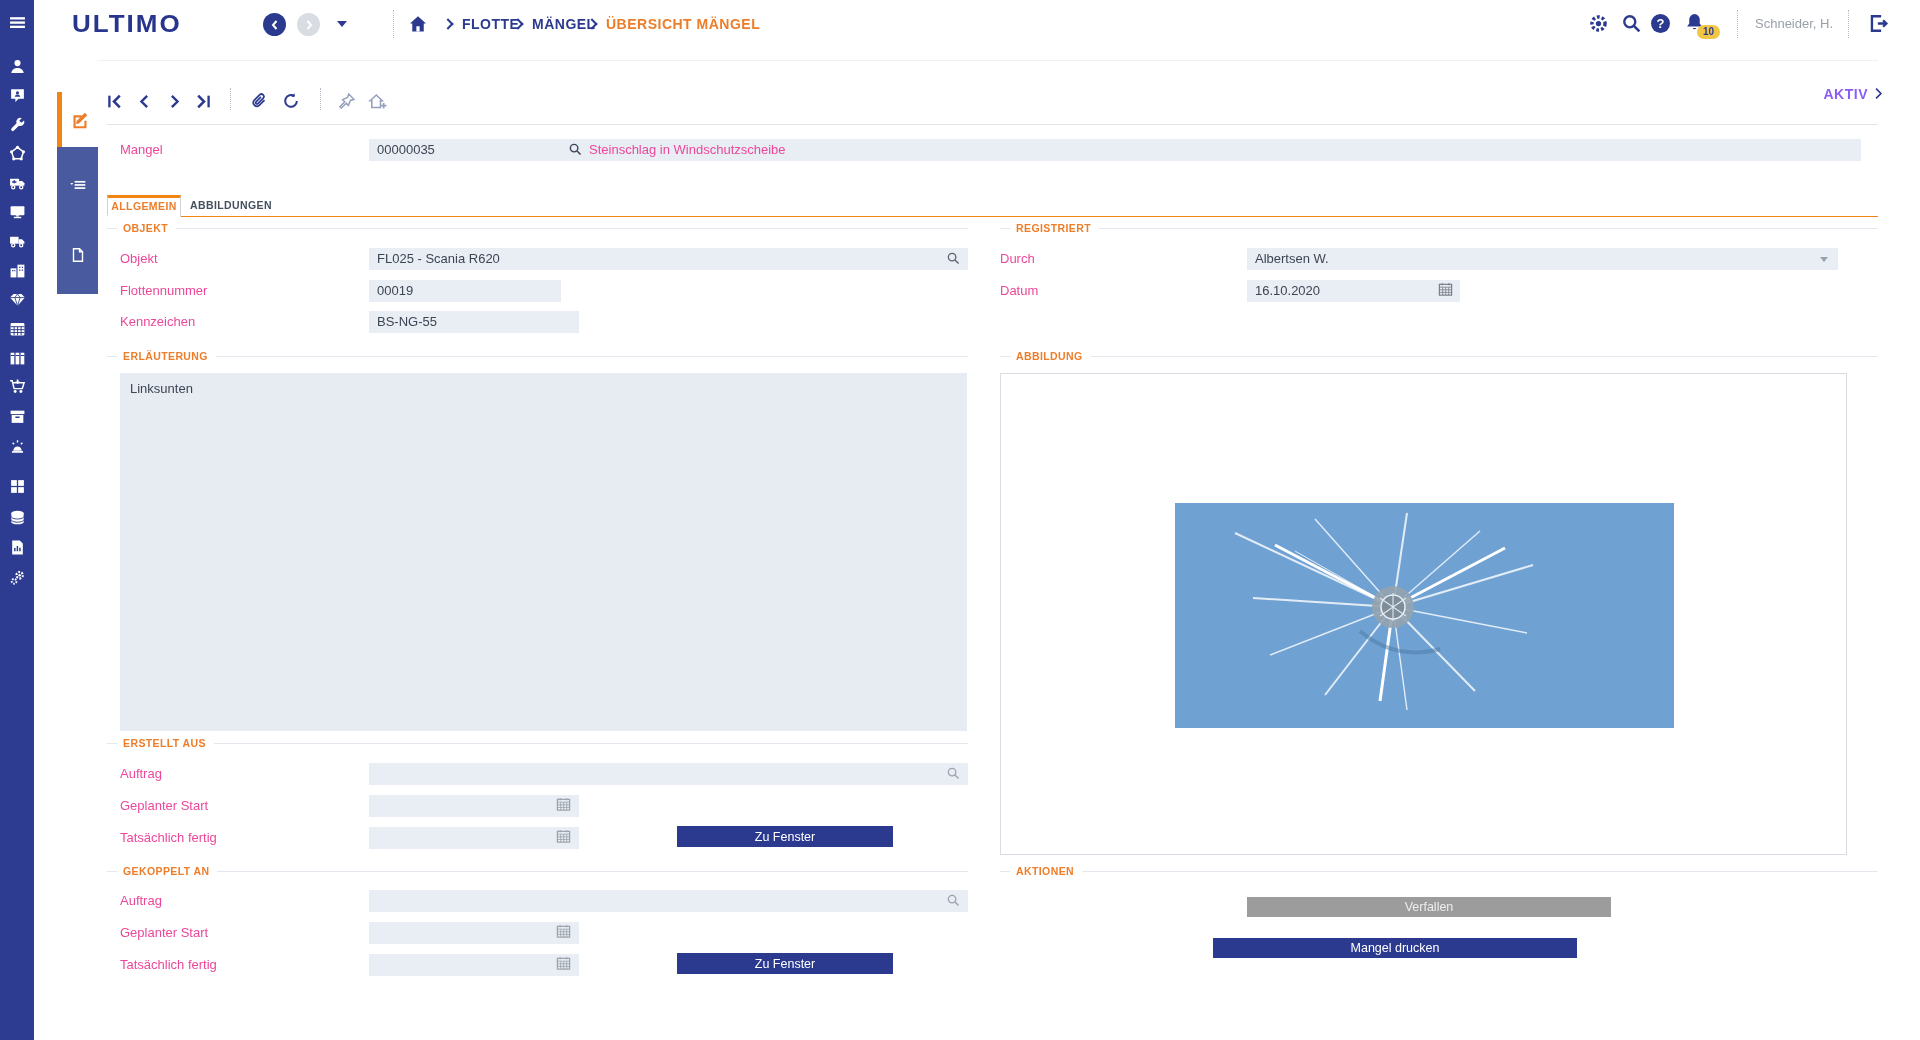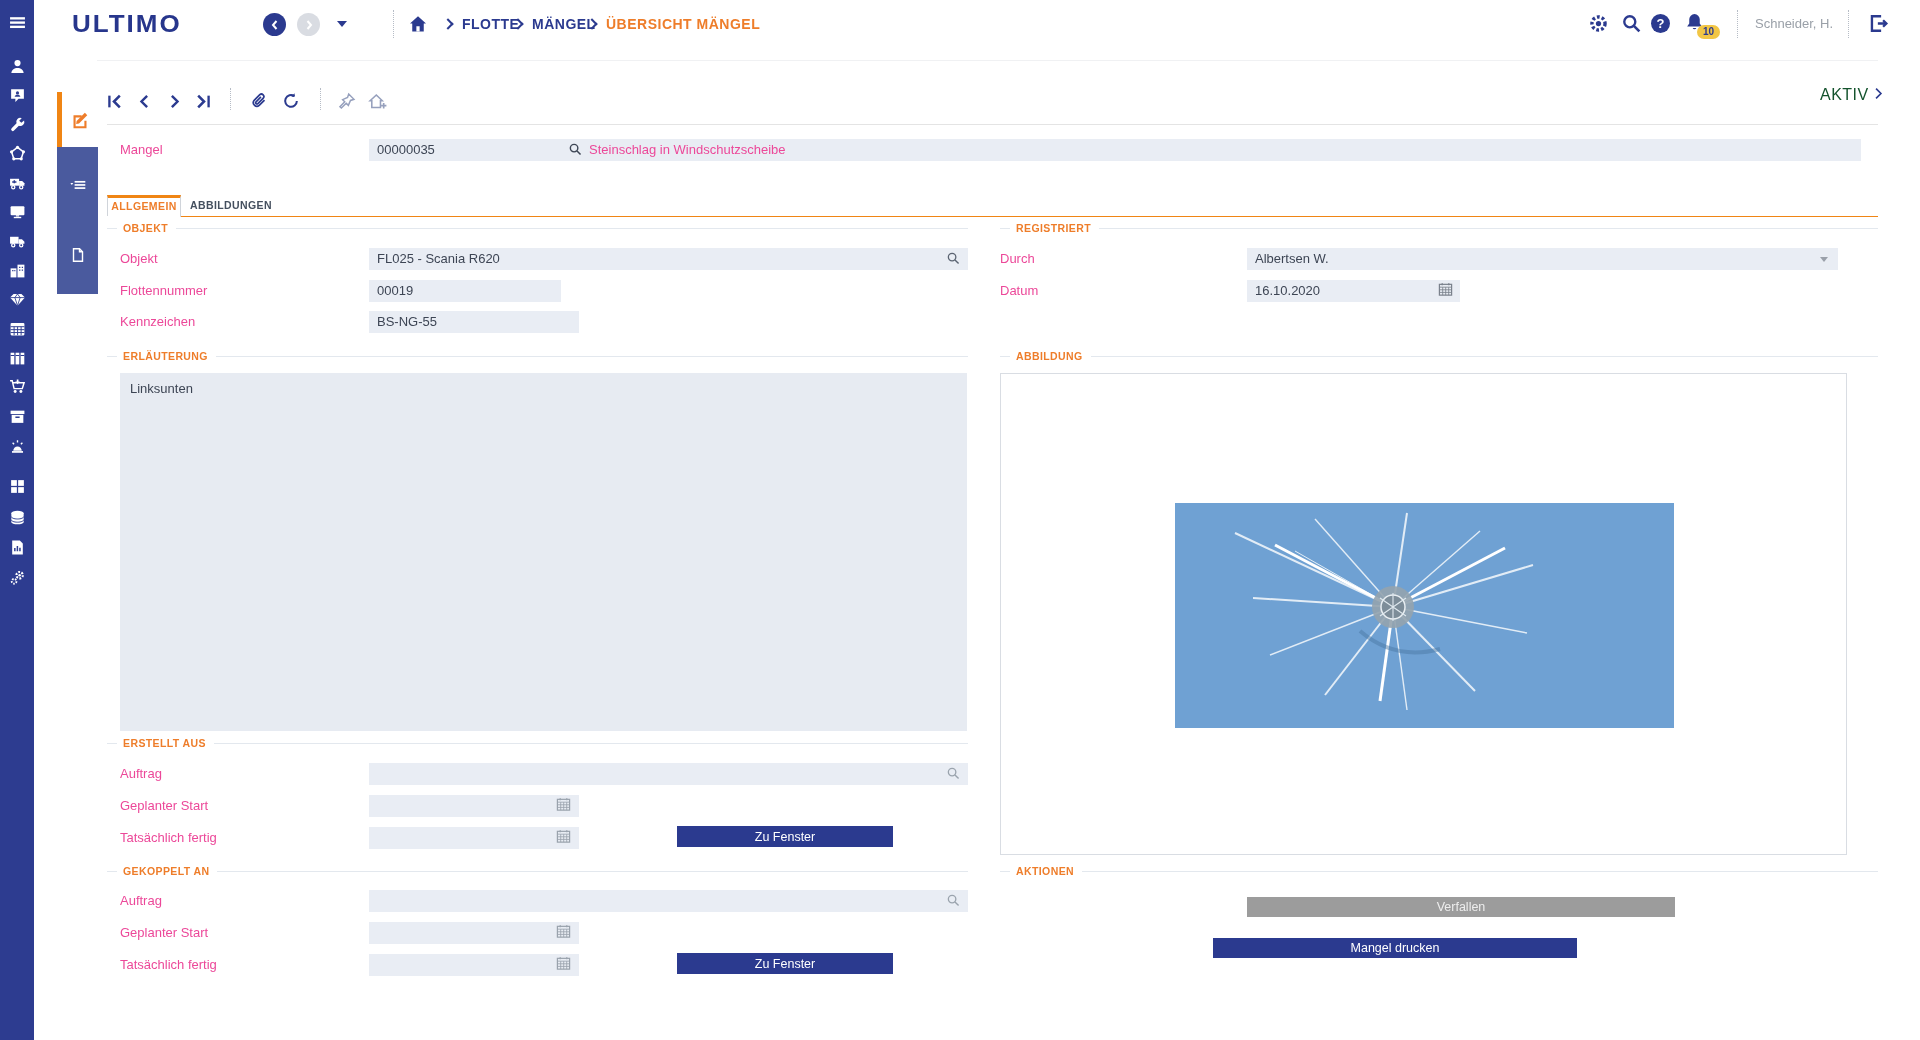--- a/index.html
+++ b/index.html
@@ -23,21 +23,21 @@
   
   .sidebar{position:absolute;left:0;top:0;width:34px;height:1040px;background:#2d3c90;}
   .s-icon{position:absolute;left:0;width:34px;height:26px;display:flex;align-items:center;justify-content:center;cursor:pointer;}
   .s-icon svg{width:17px;height:17px;fill:#fff;}
   
   .vtab-active{position:absolute;left:57px;top:92px;width:41px;height:55px;background:#fff;border-left:5px solid #f08514;box-sizing:border-box;display:flex;align-items:center;justify-content:center;cursor:pointer;}
   .vtab-strip{position:absolute;left:57px;top:147px;width:41px;height:147px;background:#4a5a9e;}
   .v-icon{position:absolute;left:0;width:41px;height:26px;display:flex;align-items:center;justify-content:center;cursor:pointer;}
   
   .tb-icon{cursor:pointer;display:flex;align-items:center;justify-content:center;width:22px;height:22px;}
-  .status{font-size:16px;font-weight:400;letter-spacing:.5px;color:#14532d;}
+  .status{font-size:14px;font-weight:700;letter-spacing:.5px;color:#8b5cf6;}
   
   .lbl{font-size:13px;color:#ec4899;line-height:22px;white-space:nowrap;}
   .field{background:#e9edf4;height:22px;font-size:13px;color:#3d4554;line-height:22px;padding:0 8px;box-sizing:border-box;white-space:nowrap;overflow:hidden;cursor:text;}
   .sec{display:flex;align-items:center;color:#ee7d2a;font-size:10.5px;font-weight:700;letter-spacing:.4px;height:14px;}
   .sec .dash{width:10px;height:1px;background:#e3e8ee;margin-right:6px;}
   .sec .line{flex:1;height:1px;background:#e3e8ee;margin-left:8px;}
   .tab{box-sizing:border-box;height:22px;text-align:center;font-size:10.5px;font-weight:700;letter-spacing:.4px;line-height:21px;cursor:pointer;background:#fff;}
   .tab.active{color:#ee7d2a;border-top:3px solid #f08514;border-left:1px solid #d0d4da;border-right:1px solid #d0d4da;line-height:17px;z-index:2;}
   .tab.inactive{color:#444f5e;}
   .tab-underline{height:1px;background:#f08514;}
@@ -495,16 +495,16 @@
         <path d="M4.5 1.2v2.2 M11.5 1.2v2.2" stroke="#9aa3ad" stroke-width="1.4"></path>
       </svg>
   </div>
   <button class="btn btn-primary" style="left:677px;top:953px;width:216px;height:21px">Zu Fenster</button>
 
   <div class="abs sec" style="left:1000px;top:864px;width:878px">
     <span class="dash"></span>
       <span>AKTIONEN</span>
       <span class="line"></span>
   </div>
-  <button class="btn btn-disabled" style="left:1247px;top:897px;width:428px;height:20px">Verfallen</button>
+  <button class="btn btn-disabled" style="left:1247px;top:897px;width:364px;height:20px">Verfallen</button>
   <button class="btn btn-primary" style="left:1213px;top:938px;width:364px;height:20px">Mangel drucken</button>
 
 </div>
 
 </body></html>

